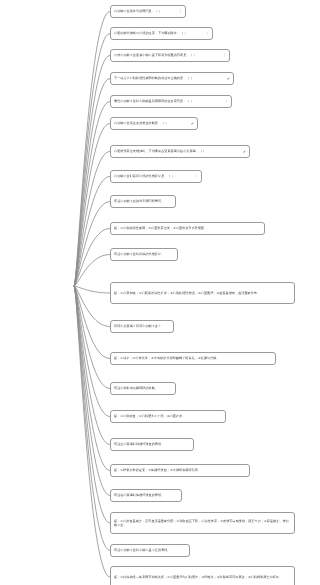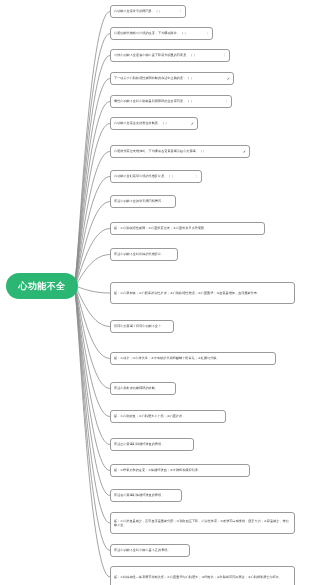--- a/index.html
+++ b/index.html
@@ -97,23 +97,20 @@
       <path class="edge" stroke="#8d8d8d" d="M 74 286 C 78.32 288.05, 88.4 388.5, 110 388.5"></path>
       <path class="edge" stroke="#8d8d8d" d="M 74 286 C 78.32 288.61, 88.4 416.5, 110 416.5"></path>
       <path class="edge" stroke="#8d8d8d" d="M 74 286 C 78.32 289.17, 88.4 444.5, 110 444.5"></path>
       <path class="edge" stroke="#8d8d8d" d="M 74 286 C 78.32 289.69, 88.4 470.5, 110 470.5"></path>
       <path class="edge" stroke="#8d8d8d" d="M 74 286 C 78.32 290.19, 88.4 495.5, 110 495.5"></path>
       <path class="edge" stroke="#8d8d8d" d="M 74 286 C 78.32 290.74, 88.4 523, 110 523"></path>
       <path class="edge" stroke="#8d8d8d" d="M 74 286 C 78.32 291.29, 88.4 550.5, 110 550.5"></path>
       <path class="edge" stroke="#8d8d8d" d="M 74 286 C 78.32 291.82, 88.4 577, 110 577"></path>
     </svg>
 
-  <div class="root-node" style="left: 6px; top: 273px; width: 72px; height: 26px; font-size: 9px; background: rgb(43, 182, 115); color: rgb(255, 255, 255);">
-    <span>心功能不全</span>
-  </div>
 
   <div id="topics">
       <div class="topic" style="left: 110px; top: 5px; width: 76px; height: 13px; border-color: rgb(154, 154, 154); background: rgb(255, 255, 255);">
         <div class="topic-text" style="color: rgb(58, 58, 58); white-space: nowrap; text-overflow: clip;">心功能不全最常见的病因是。（ ）</div>
         <span class="topic-mark blank">｜</span>
       </div>
       <div class="topic" style="left: 110px; top: 27px; width: 103px; height: 13px; border-color: rgb(154, 154, 154); background: rgb(255, 255, 255);">
         <div class="topic-text" style="color: rgb(58, 58, 58); white-space: nowrap; text-overflow: clip;">心脏功能代偿期可出现的改变，下列哪项除外。（ ）</div>
         <span class="topic-mark blank">｜</span>
       </div>

